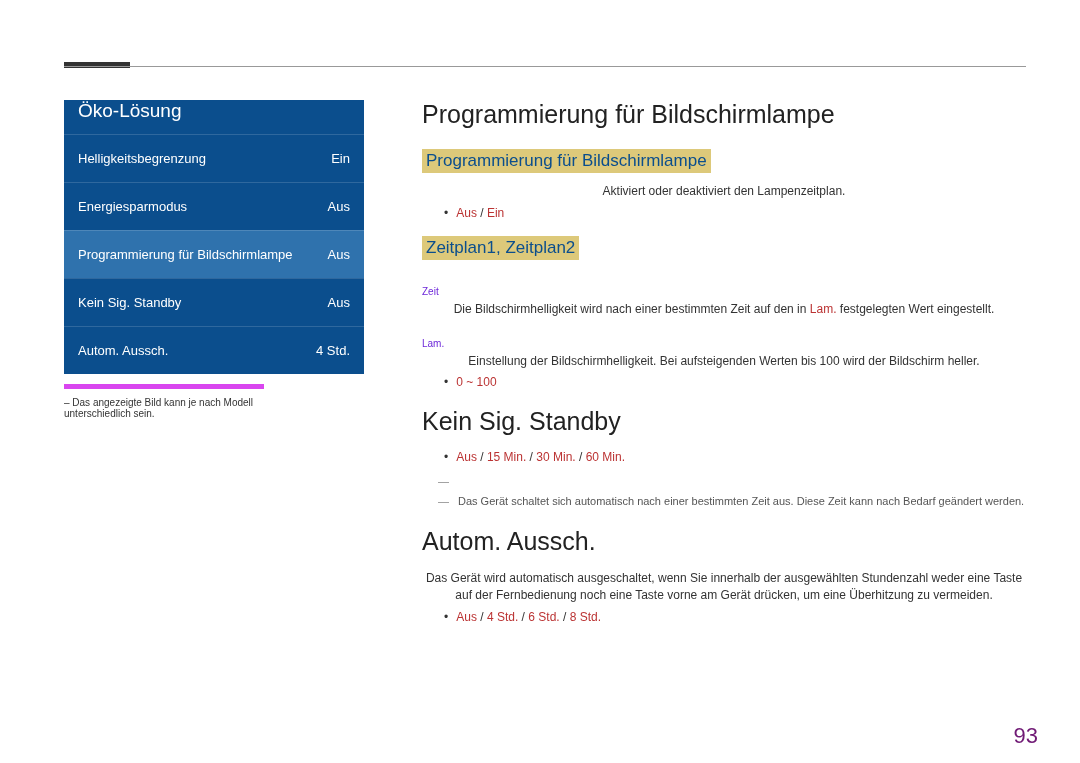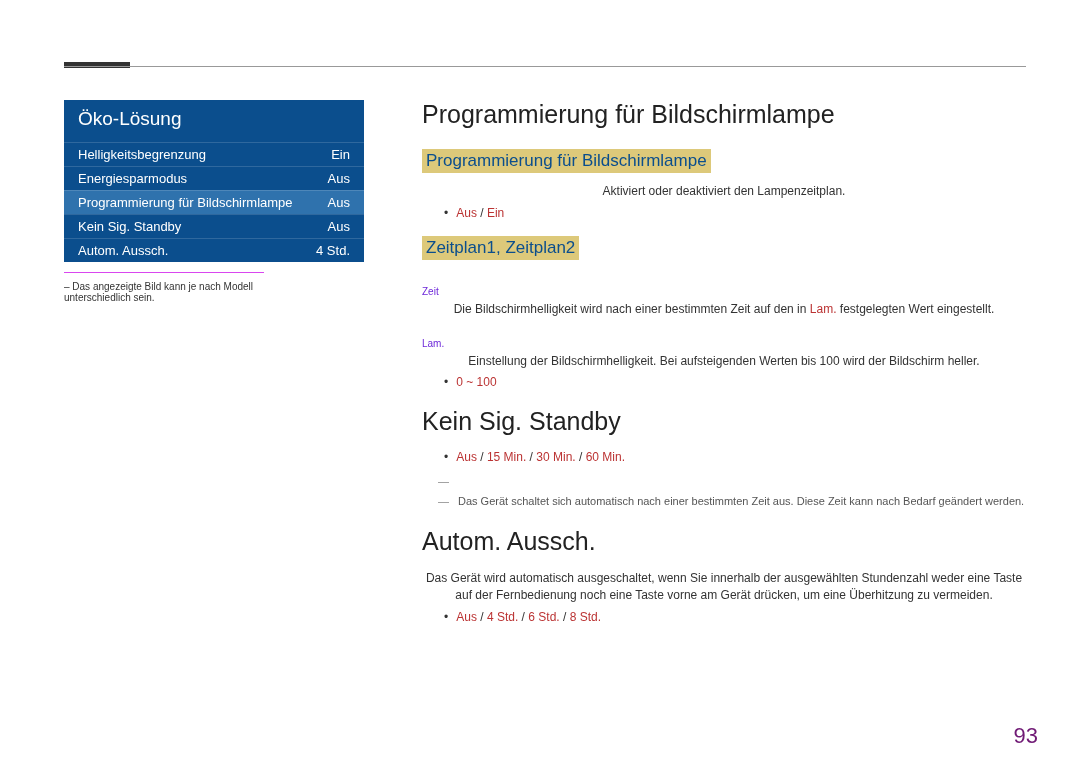--- a/index.html
+++ b/index.html
@@ -32,35 +32,35 @@
     gap: 58px;
   }
   .left-col { width: 300px; flex-shrink: 0; }
   .menu-panel {
     background: #0b4e8d;
     color: #fff;
   }
   .menu-title {
     font-size: 19px;
     font-weight: 400;
-    padding: 8px 14px 12px;
+    padding: 0 14px 12px;
   }
   .menu-row {
     display: flex;
     justify-content: space-between;
     font-size: 13px;
-    padding: 4px 14px;
+    padding: 16px 14px;
     border-top: 1px solid rgba(255,255,255,0.15);
   }
   .menu-row.selected {
     background: #2f72ad;
   }
   .left-footnote {
     margin-top: 10px;
-    border-top: 1px solid #d946ef;
+    border-top: 5px solid #d946ef;
     padding-top: 8px;
     width: 200px;
     font-size: 10px;
     color: #333;
   }
   .right-col { flex: 1; }
   .h2 { font-size: 25px; font-weight: 400; color: #222; margin-bottom: 14px; }
   .h3-hl {
     display: inline-block;
     background: #ddc97a;

